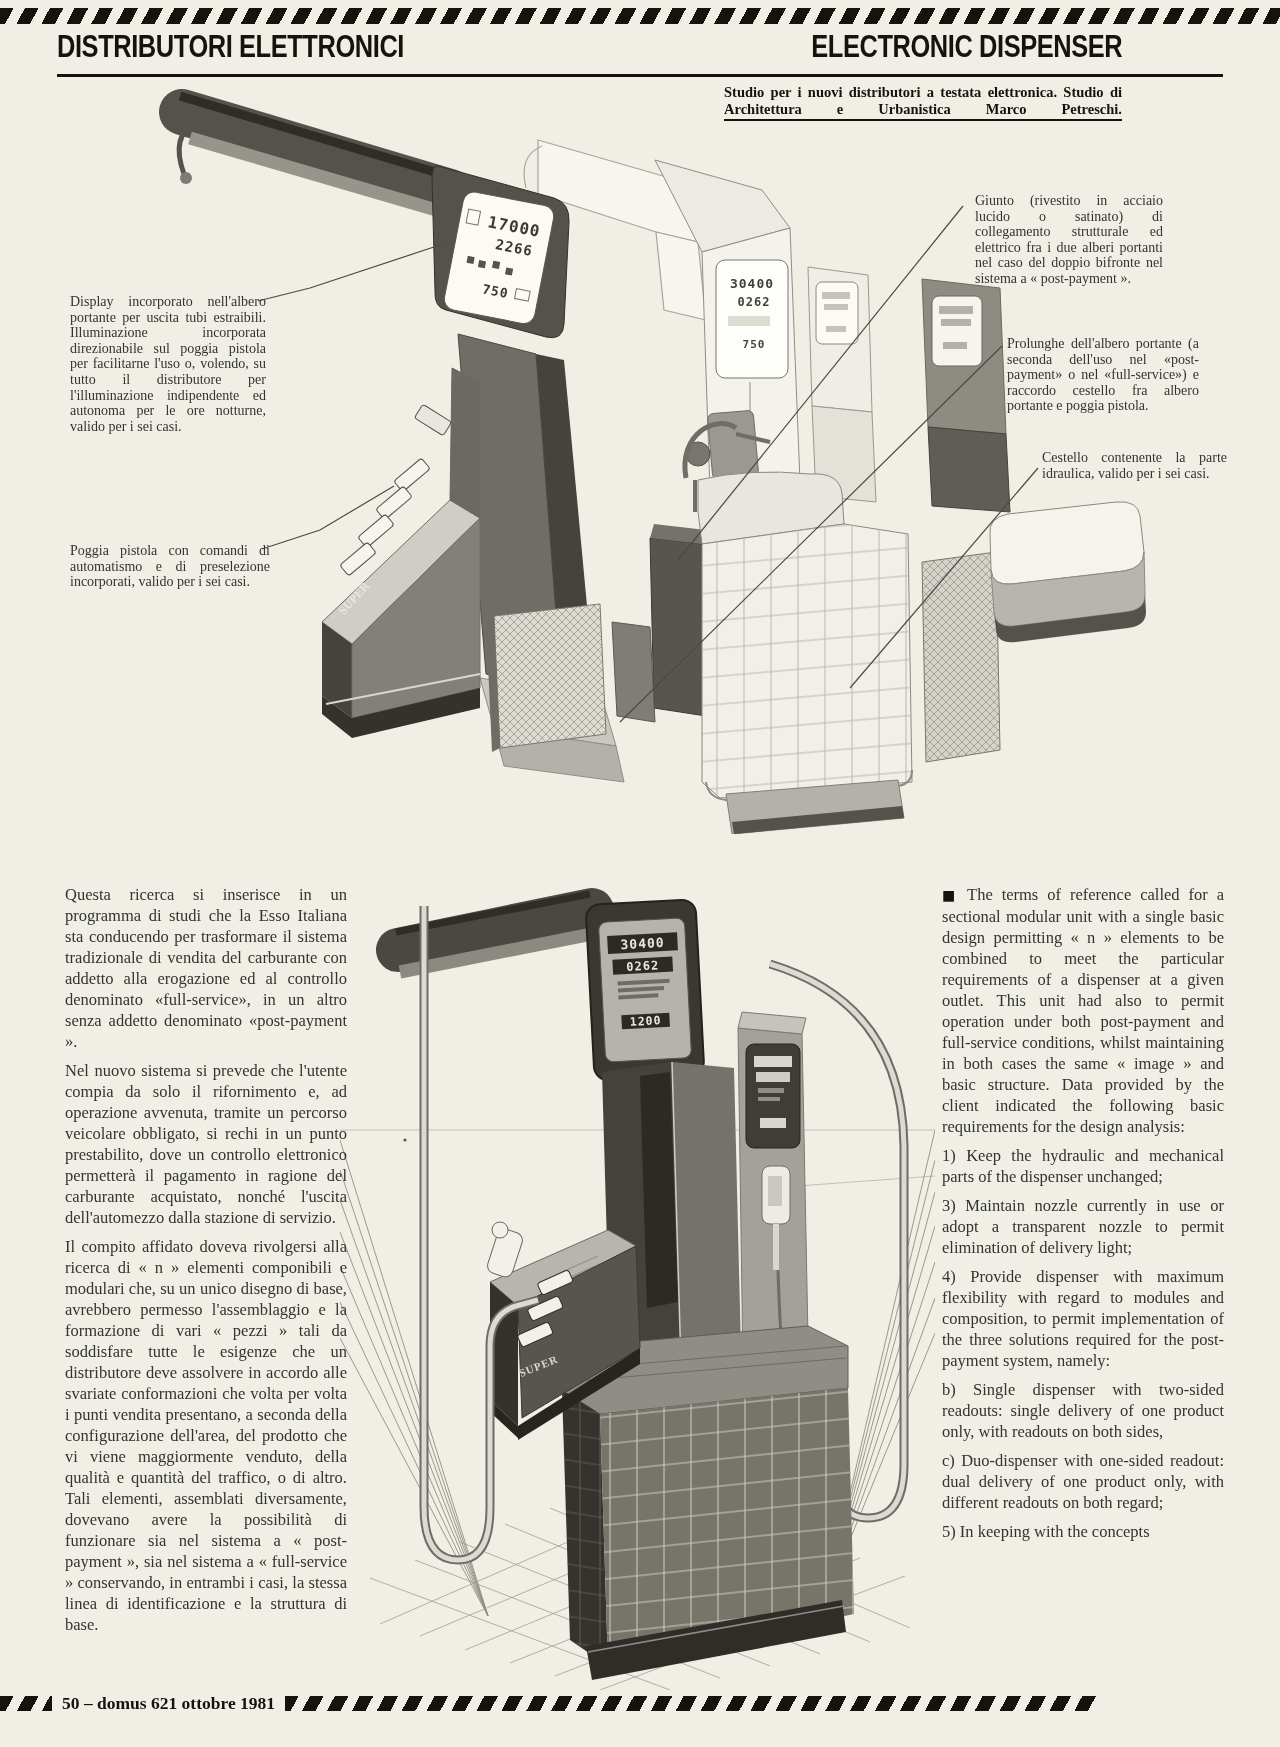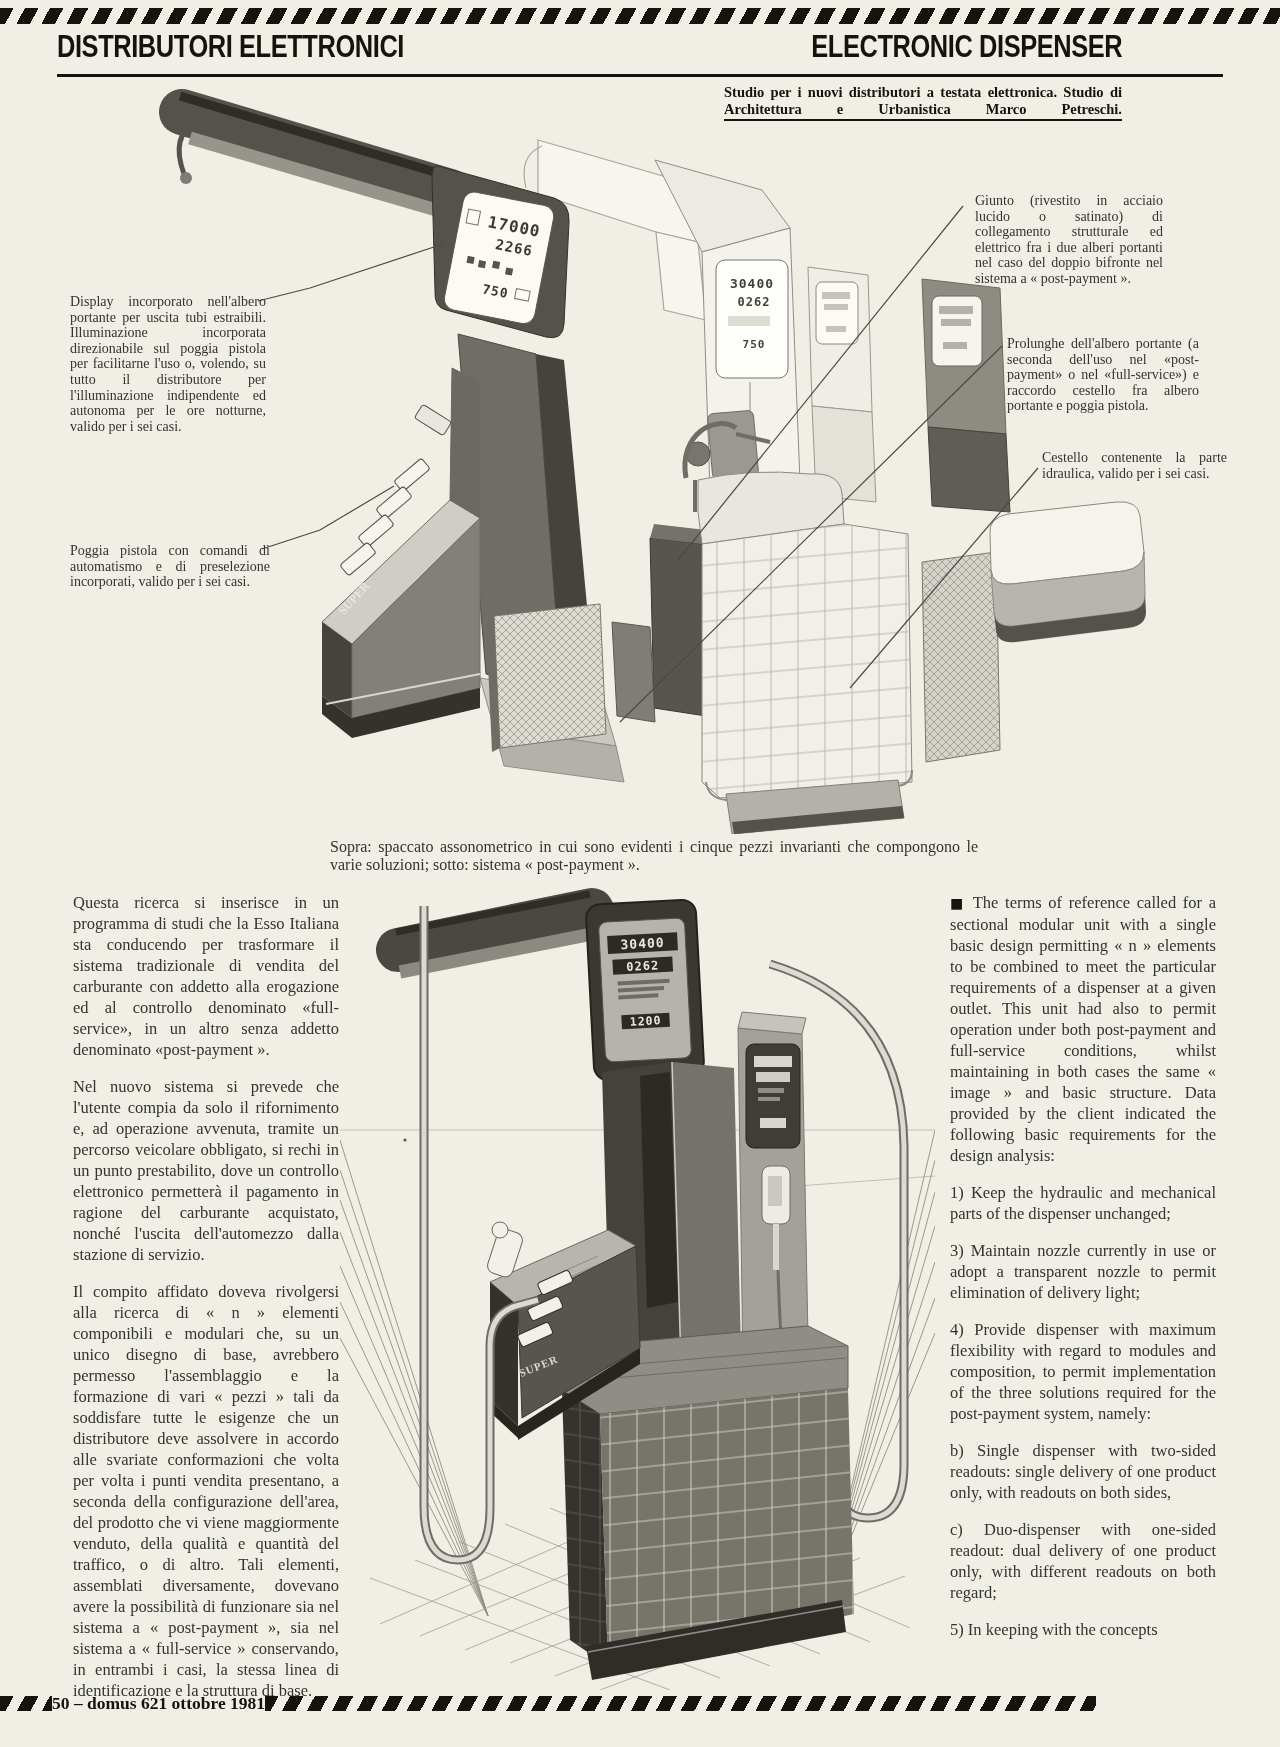--- a/index.html
+++ b/index.html
@@ -50,32 +50,32 @@
   #note-extension{left:1007px;top:336px;width:192px;}
   #note-basket{left:1042px;top:450px;width:185px;}
   #caption{
     position:absolute;left:330px;top:838px;width:648px;
     font-size:16px;line-height:17.5px;text-align:justify;color:var(--ink);
   }
   .col{
     position:absolute;top:876px;width:298px;
     font-size:16.5px;line-height:21px;text-align:justify;color:var(--ink);
   }
-  .col p{margin:16px;}
+  .col p{margin:8px;}
   #col-italian{left:57px;}
   #col-english{left:934px;}
   .bullet{font-family:"DejaVu Sans",sans-serif;font-size:14px;margin-right:7px;color:var(--black);}
   #illu-top{position:absolute;left:150px;top:82px;width:1010px;height:752px;}
   #illu-bottom{position:absolute;left:340px;top:878px;width:595px;height:812px;}
   svg{display:block;}
   .seg{font-family:"DejaVu Sans Mono",monospace;font-weight:bold;letter-spacing:1px;}
   .leader{stroke:#4a4a44;stroke-width:1.2;fill:none;}
   #footer{
     position:absolute;left:0;top:1692px;width:1096px;height:22px;
-    display:flex;align-items:center;
+    display:flex;align-items:center;gap:10px;
   }
   .footer-hatch{height:15px;}
   #footer-hatch-left{width:52px;}
   #footer-hatch-right{flex:1;}
   #footer-credit{
     font-weight:bold;font-size:17.5px;color:var(--black);white-space:nowrap;
   }
 </style>
 </head>
 <body>
@@ -224,21 +224,20 @@
       <path class="leader" d="M888,386 L700,606"></path>
     </g>
   </svg>
 
   <div id="note-display" class="note">Display incorporato nell'albero portante per uscita tubi estraibili. Illuminazione incorporata direzionabile sul poggia pistola per facilitarne l'uso o, volendo, su tutto il distributore per l'illuminazione indipendente ed autonoma per le ore notturne, valido per i sei casi.</div>
   <div id="note-holster" class="note">Poggia pistola con comandi di automatismo e di preselezione incorporati, valido per i sei casi.</div>
   <div id="note-joint" class="note">Giunto (rivestito in acciaio lucido o satinato) di collegamento strutturale ed elettrico fra i due alberi portanti nel caso del doppio bifronte nel sistema a « post-payment ».</div>
   <div id="note-extension" class="note">Prolunghe dell'albero portante (a seconda dell'uso nel «post-payment» o nel «full-service») e raccordo cestello fra albero portante e poggia pistola.</div>
   <div id="note-basket" class="note">Cestello contenente la parte idraulica, valido per i sei casi.</div>
 
-  <div id="caption">Sopra: spaccato assonometrico in cui sono evidenti i cinque pezzi invarianti che compongono le varie soluzioni; sotto: sistema « post-payment ».</div>
 
   <svg id="illu-bottom" viewBox="0 0 595 812">
     <defs>
       <pattern id="tilesLight" width="27" height="27" patternUnits="userSpaceOnUse" patternTransform="skewY(-6)">
         <rect width="27" height="27" fill="none" stroke="#cfcdc5" stroke-width="1"></rect>
       </pattern>
       <pattern id="tilesDim" width="20" height="26" patternUnits="userSpaceOnUse" patternTransform="skewY(9)">
         <rect width="20" height="26" fill="none" stroke="#5c5a52" stroke-width="1"></rect>
       </pattern>
     </defs>

